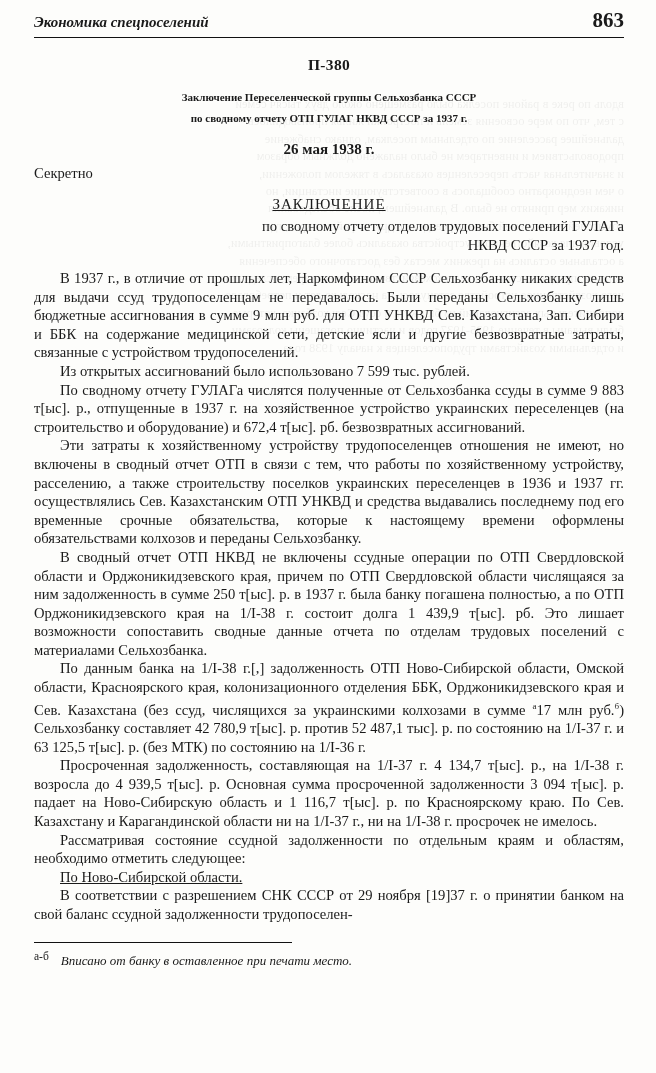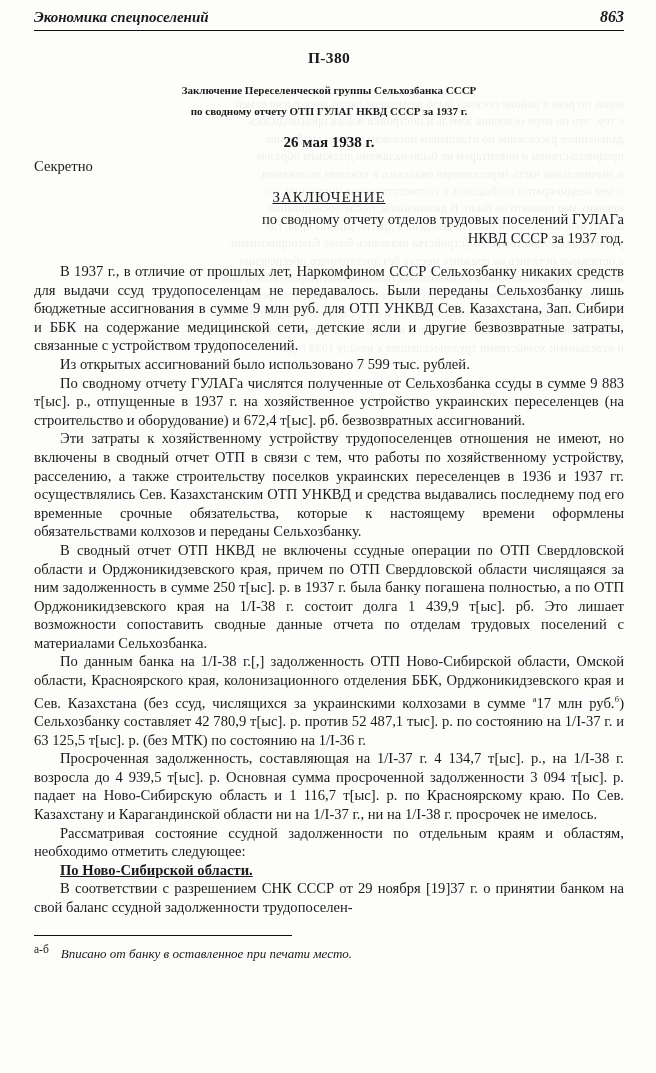--- a/index.html
+++ b/index.html
@@ -50,23 +50,22 @@
     justify-content: space-between;
     font-size: 14.5px;
     padding-bottom: 4px;
   }
   .runhead .rh-title {
     font-weight: bold;
     font-style: italic;
     font-size: 15px;
   }
   .runhead .rh-page {
-    font-style: italic;
-    font-weight: bold;
-    font-size: 16px;
+    font-weight: bold;
+    font-size: 21px;
   }
   .rule {
     border: 0;
     border-top: 1.6px solid #111;
     margin: 0 0 18px 0;
   }
   .doc-no {
     text-align: center;
     font-weight: bold;
     font-size: 15.5px;
@@ -105,21 +104,21 @@
     margin-bottom: 14px;
   }
   p.body {
     margin: 0;
     text-align: justify;
     text-indent: 26px;
     font-size: 14.6px;
     line-height: 18.6px;
     hyphens: manual;
   }
-  .ul { text-decoration: underline; font-weight: bold; }
+  .ul { text-decoration: underline; }
   sup { font-size: 9px; vertical-align: super; }
   .footnote-rule {
     border: 0;
     border-top: 1.1px solid #111;
     width: 258px;
     margin: 18px 0 5px 0;
   }
   .footnote {
     font-size: 13px;
     font-style: italic;

